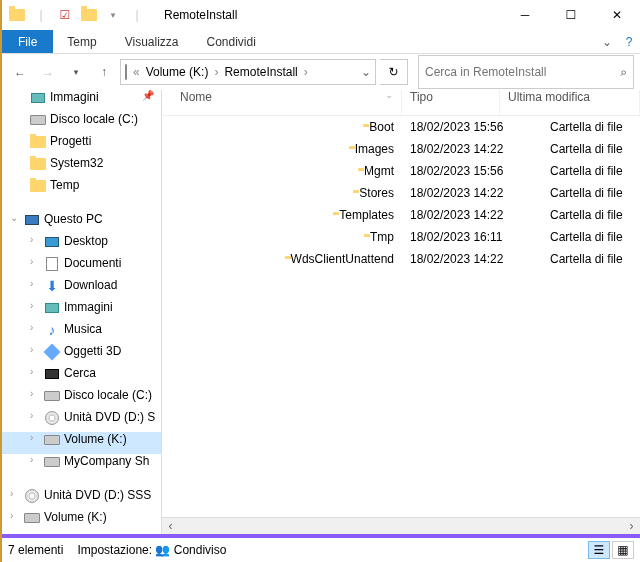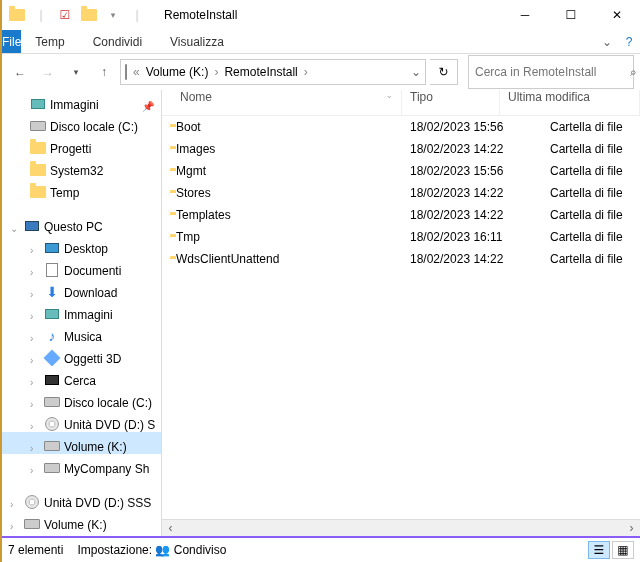--- a/index.html
+++ b/index.html
@@ -6,59 +6,59 @@
   body { width: 640px; height: 562px; background: #fff; overflow: hidden; display: flex; flex-direction: column; border-left: 2px solid #c93; }
   
   .titlebar { height: 30px; background: #fff; display: flex; align-items: center; }
   .qat { display: flex; align-items: center; gap: 2px; padding: 0 4px; }
   .qat .ico { width: 22px; height: 22px; display: flex; align-items: center; justify-content: center; }
   .title { padding-left: 12px; }
   .win-controls { margin-left: auto; display: flex; }
   .win-controls div { width: 46px; height: 30px; display: flex; align-items: center; justify-content: center; }
   
   .ribbon { height: 24px; display: flex; align-items: stretch; border-bottom: 1px solid #ddd; }
-  .ribbon .file { background: #1979ca; color: #fff; padding: 0 0; display: flex; align-items: center; }
+  .ribbon .file { background: #1979ca; color: #fff; padding: 0 16px; display: flex; align-items: center; }
   .ribbon .tab { padding: 0 14px; display: flex; align-items: center; color: #333; }
   .ribbon .spacer { flex: 1; }
   .ribbon .caret, .ribbon .help { width: 22px; display: flex; align-items: center; justify-content: center; color: #666; }
   
   .navbar { height: 36px; display: flex; align-items: center; padding: 4px 6px; gap: 4px; }
   .navbtn { width: 24px; height: 24px; display: flex; align-items: center; justify-content: center; color: #555; border-radius: 2px; }
   .navbtn.disabled { color: #bbb; }
   .addressbar { flex: 1; height: 26px; border: 1px solid #ccc; display: flex; align-items: center; padding: 0 4px; gap: 6px; }
   .addressbar .crumb { display: flex; align-items: center; gap: 4px; }
   .addressbar .sep { color: #888; }
   .addr-refresh { width: 28px; height: 26px; border: 1px solid #ccc; border-left: none; display: flex; align-items: center; justify-content: center; }
-  .searchbox { width: 166px; height: 26px; border: 1px solid #ccc; display: flex; align-items: center; padding: 16px 6px; margin-left: 6px; }
+  .searchbox { width: 216px; height: 26px; border: 1px solid #ccc; display: flex; align-items: center; padding: 16px 6px; margin-left: 6px; }
   .searchbox input { border: none; outline: none; flex: 1; color: #777; background: transparent; }
   
   .main { flex: 1; display: flex; overflow: hidden; }
   .sidebar { width: 160px; border-right: 1px solid #ddd; overflow-y: auto; overflow-x: hidden; position: relative; }
-  .tree-item { height: 22px; display: flex; align-items: flex-end; gap: 4px; padding-left: 10px; white-space: nowrap; overflow: hidden; }
+  .tree-item { height: 22px; display: flex; align-items: flex-start; gap: 4px; padding-left: 10px; white-space: nowrap; overflow: hidden; }
   .tree-item.l1 { padding-left: 8px; }
   .tree-item.l2 { padding-left: 28px; }
   .tree-item.selected { background: #cde8ff; }
   .tree-item .arrow { width: 10px; color: #999; font-size: 10px; }
   .tree-item .ticon { width: 16px; height: 16px; display: flex; align-items: center; justify-content: center; }
   .pin { margin-left: auto; margin-right: 6px; color: #777; font-size: 10px; }
   .gap { height: 12px; }
   
   .content { flex: 1; display: flex; flex-direction: column; overflow: hidden; }
   .headers { height: 26px; display: flex; align-items: center; border-bottom: 1px solid #eee; color: #555; }
   .headers .col { padding: 0 8px; display: flex; align-items: flex-start; height: 100%; border-right: 1px solid #f0f0f0; }
   .col-name { width: 240px; }
   .col-date { width: 140px; }
   .col-type { flex: 1; }
   .filerow { height: 22px; display: flex; align-items: center; }
   .filerow .col { padding: 0 8px; }
-  .filerow .col-name { display: flex; align-items: center; gap: 6px; }
+  .filerow .col-name { display: flex; align-items: center; gap: 6px; justify-content: flex-end; }
   .scrollbar-bottom { height: 17px; background: #f0f0f0; border-top: 1px solid #ddd; display: flex; align-items: center; }
   .scrollbar-bottom .arrow { width: 17px; text-align: center; color: #666; }
   
-  .statusbar { height: 24px; border-top: 2px solid #8b5cf6; display: flex; align-items: center; padding: 12px 6px; gap: 14px; }
+  .statusbar { height: 24px; border-top: 4px solid #8b5cf6; display: flex; align-items: center; padding: 12px 6px; gap: 14px; }
   .statusbar .right { margin-left: auto; display: flex; gap: 2px; }
   .view-btn { width: 22px; height: 18px; border: 1px solid #ccc; display: flex; align-items: center; justify-content: center; }
   .view-btn.active { background: #cde8ff; border-color: #7cb8e8; }
   
   .folder-ico { width: 16px; height: 12px; background: #ffd66e; border-radius: 1px; position: relative; }
   .folder-ico::before { content: ""; position: absolute; top: -3px; left: 0; width: 6px; height: 3px; background: #ffd66e; border-radius: 1px 1px 0 0; }
   .disk-ico { width: 16px; height: 10px; background: #ccc; border: 1px solid #888; border-radius: 1px; }
   .pc-ico { width: 14px; height: 10px; background: #3a7bbf; border: 1px solid #245; }
   .dvd-ico { width: 14px; height: 14px; border-radius: 50%; background: radial-gradient(circle, #fff 25%, #ccc 30%, #eee 60%, #aaa 100%); border: 1px solid #999; }
   .pic-ico { width: 14px; height: 10px; background: #6bb; border: 1px solid #388; }
@@ -89,22 +89,22 @@
   <div class="win-controls">
     <div>─</div>
     <div>☐</div>
     <div class="close">✕</div>
   </div>
 </div>
 
 <div class="ribbon">
   <div class="file">File</div>
   <div class="tab">Temp</div>
+  <div class="tab">Visualizza</div>
   <div class="tab">Condividi</div>
-  <div class="tab">Visualizza</div>
   <div class="spacer"></div>
   <div class="caret">⌄</div>
   <div class="help" style="color:#1979ca">?</div>
 </div>
 
 <div class="navbar">
   <div class="navbtn">←</div>
   <div class="navbtn disabled">→</div>
   <div class="navbtn" style="font-size:9px">▾</div>
   <div class="navbtn">↑</div>

